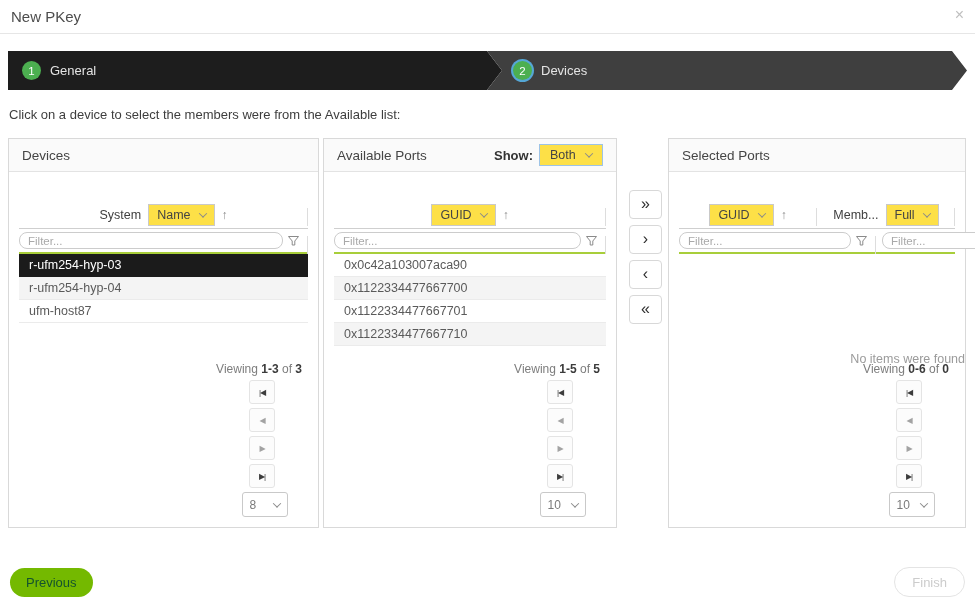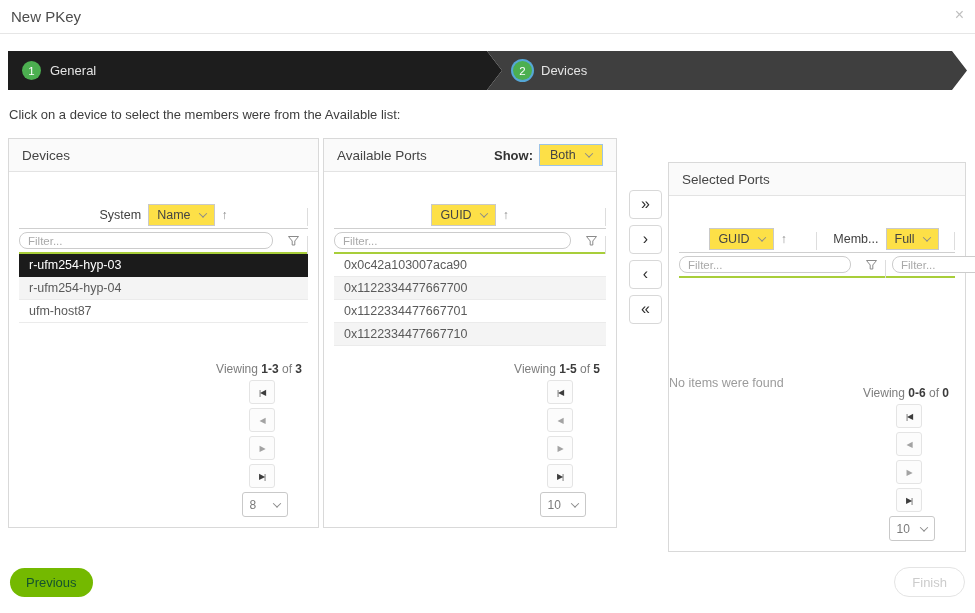--- a/index.html
+++ b/index.html
@@ -22,53 +22,53 @@
   .step-circle { width:19px; height:19px; border-radius:50%; background:#4caf50; color:#fff;
     font-size:11.5px; display:flex; align-items:center; justify-content:center; flex:0 0 19px; }
   .step-2 .step-circle { box-shadow:0 0 0 2px #55a7d6; }
 
   .instruction { position:absolute; left:9px; top:107px; font-size:13px; color:#3e3e3e; }
 
   
   .panel { position:absolute; top:138px; height:390px; border:1px solid #d9d9d9; background:#fff; }
   .panel-devices  { left:8px;   width:311px; }
   .panel-avail    { left:323px; width:294px; }
-  .panel-selected { left:668px; width:298px;margin-top:24px; }
+  .panel-selected { left:668px; width:298px; }
   .panel-header { height:33px; background:#fafafa; border-bottom:1px solid #e3e3e3;
     display:flex; align-items:center; justify-content:space-between; padding:0 13px; font-size:13.5px; color:#454545; }
   .panel-body { position:relative; height:355px; }
 
   .show-group { display:flex; align-items:center; gap:6px; font-size:13px; color:#333; }
   .show-label { font-weight:bold; }
   .select-box { display:inline-flex; align-items:center; gap:9px; border:1px solid #c9c9c9; border-radius:0;
     background:#fde047; padding:3px 8px; font-size:12.5px; color:#444; cursor:pointer; white-space:nowrap; }
   .select-box.blue { border-color:#9dc3e6; padding:3px 10px; min-width:64px; justify-content:space-between; }
   .chev { width:6px; height:6px; border-right:1.5px solid #8a8a8a; border-bottom:1.5px solid #8a8a8a;
     transform:rotate(45deg) translate(-1px,-1px); display:inline-block; }
 
   .table-area { position:absolute; left:10px; right:10px; top:30px; }
   .hdr-row { display:flex; align-items:center; height:27px; border-bottom:1px solid #cfcfcf; }
   .hdr-cell { display:flex; align-items:center; justify-content:center; flex:1; position:relative; gap:7px; }
   .hdr-cell .col-label { font-size:12.5px; color:#3f3f3f;text-align:center; }
   .sort-arrow { font-size:12px; color:#8a8a8a; cursor:pointer; }
   .vsep { position:absolute; right:0; top:4px; height:18px; border-left:1px solid #ddd; }
 
   .filter-row { display:flex; align-items:center; height:25px; border-bottom:2px solid #a8ce3a; gap:6px; }
-  .filter-cell { display:flex; align-items:center; flex:1; gap:14px; position:relative; padding-right:8px; }
+  .filter-cell { display:flex; align-items:center; flex:1; gap:4px; position:relative; padding-right:8px; }
   .filter-input { flex:1; height:17px; border:1px solid #ccc; border-radius:8px; padding:0 8px;
     font-size:11.5px; color:#555; outline:none; min-width:0; font-family:"Liberation Sans","DejaVu Sans",sans-serif; }
   .filter-input::placeholder { color:#a9a9a9; }
   .funnel { flex:0 0 13px; cursor:pointer; display:flex; }
 
   .rows .trow { height:23px; line-height:23px; padding-left:10px; font-size:12.5px; color:#5a5a5a;
     border-bottom:1px solid #ebebeb; cursor:pointer; overflow:hidden; white-space:nowrap; }
   .rows .trow.alt { background:#f4f4f4; }
   .rows .trow.selected { background:#1b1b1b; color:#fff; border-color:#1b1b1b; }
 
-  .empty-msg { position:absolute; left:0; right:0; top:180px; text-align:left; font-size:12.5px; color:#9b9b9b; }
+  .empty-msg { position:absolute; left:0; right:0; top:180px; text-align:right; font-size:12.5px; color:#9b9b9b; }
 
   
   .pager { position:absolute; right:10px; bottom:10px; display:flex; align-items:center; gap:4px;flex-direction:column; }
   .pager-text { font-size:12px; color:#7d7d7d; margin-right:6px; white-space:nowrap; }
   .pager-text b { color:#3b3b3b; }
   .pg-btn { width:26px; height:24px; background:#fcfcfc; border:1px solid #e4e4e4; border-radius:3px;
     font-size:8px; color:#3c3c3c; display:flex; align-items:center; justify-content:center; cursor:pointer; letter-spacing:-1px; }
   .pg-btn.soft { color:#a3a3a3; }
   .pg-size { width:46px; height:25px; border:1px solid #c9c9c9; border-radius:3px; background:#fff; margin-left:5px;
     display:flex; align-items:center; justify-content:space-between; padding:0 7px; font-size:12px; color:#7a7a7a; cursor:pointer; }

